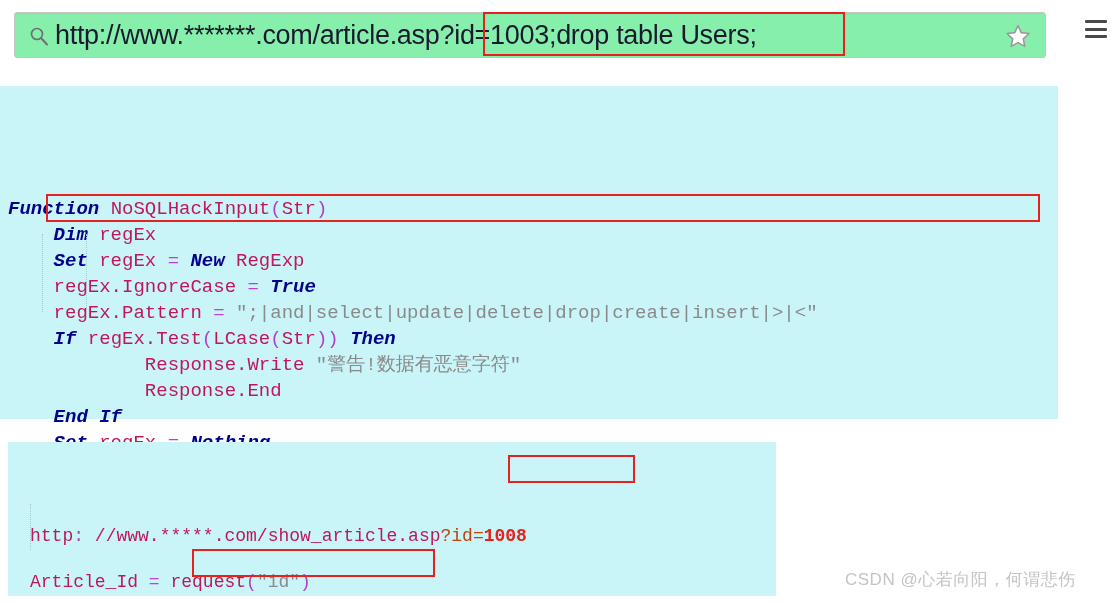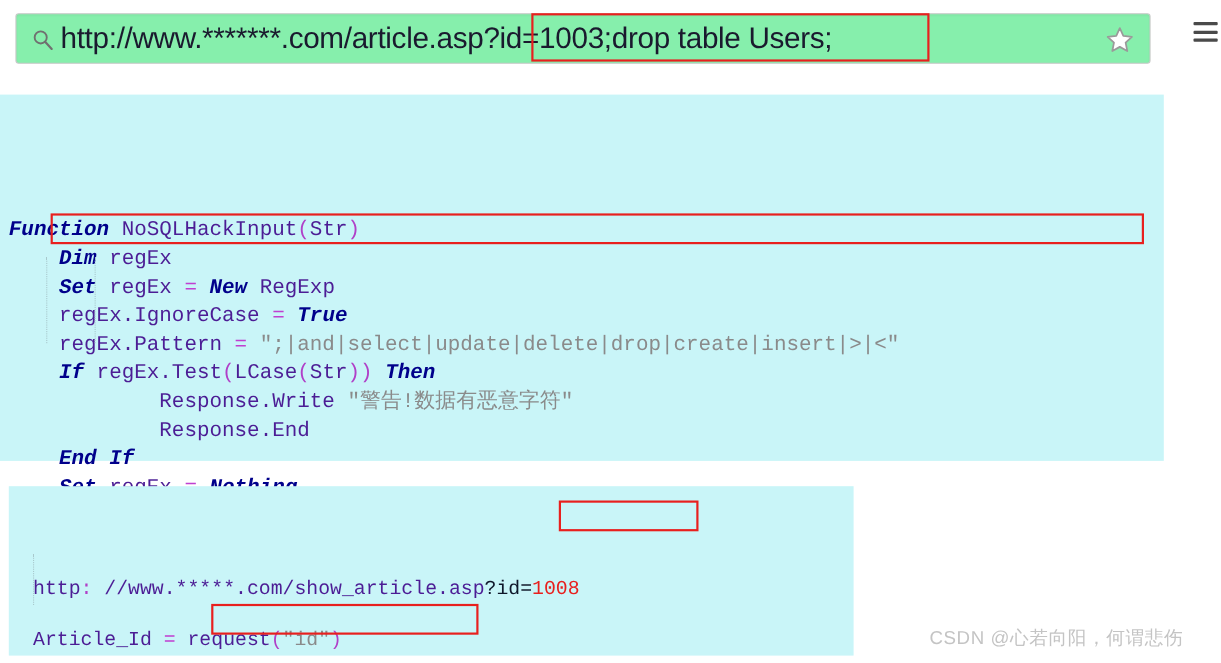--- a/index.html
+++ b/index.html
@@ -118,26 +118,26 @@
     padding: 14px 0 0 22px;
     box-sizing: border-box;
     font-size: 18px;
     line-height: 23px;
   }
   .code-line { height: 26px; }
   #code-block-2 .code-line { height: 23px; }
 
   
   .kw    { color: #00008b; font-weight: bold; font-style: italic; }
-  .id    { color: #4c1d95; margin-top: 29px; }
+  .id    { color: #be185d; margin-top: 29px; }
   .op    { color: #c040d0; }
   .punc  { color: #b040c8; }
   .str   { color: #8a8a8a; }
-  .num   { color: #e8201e; }
-  .plain { color: #0f172a; }
+  .num   { color: #e8201e; font-weight: bold; }
+  .plain { color: #c2410c; }
   .blank { color: transparent; }
 
   
   .indent-guide {
     position: absolute;
     width: 1px;
     border-left: 1px dotted #a8c8cc;
   }
 
   

